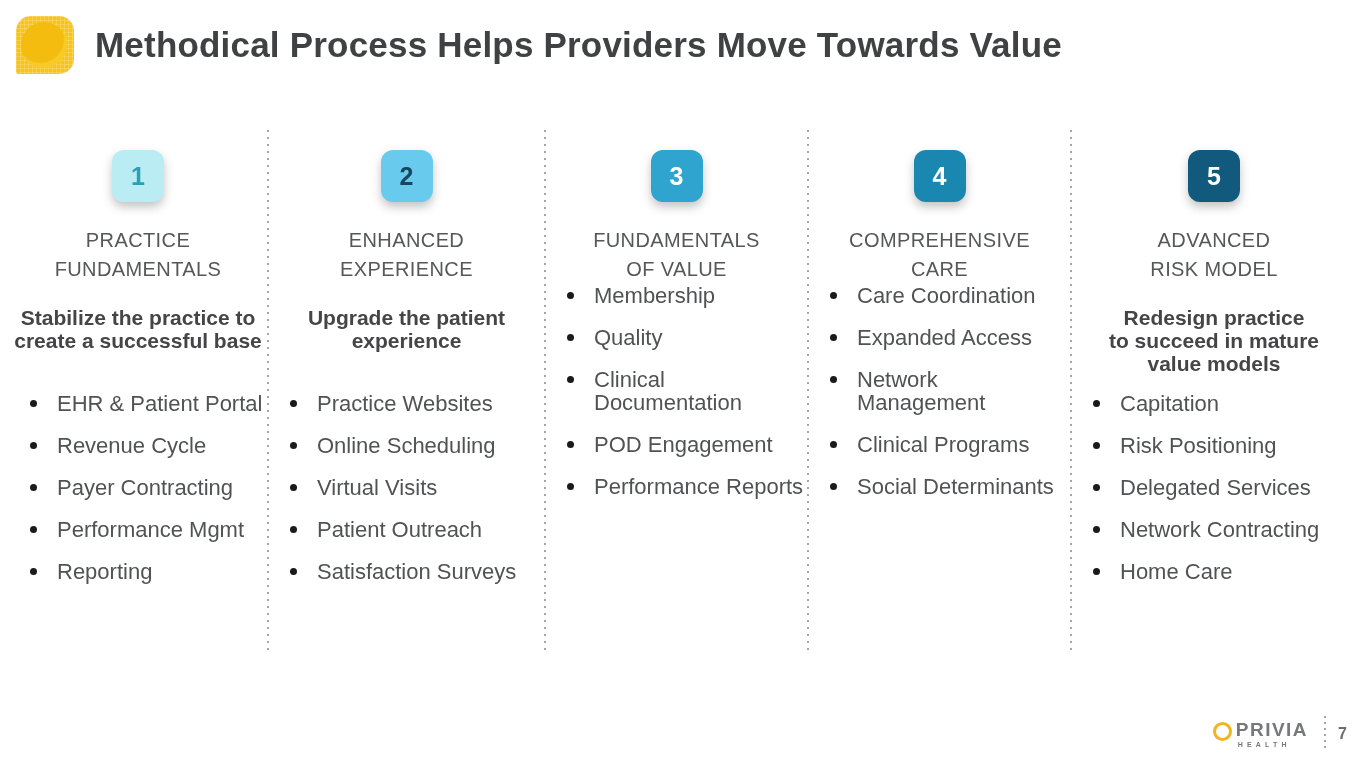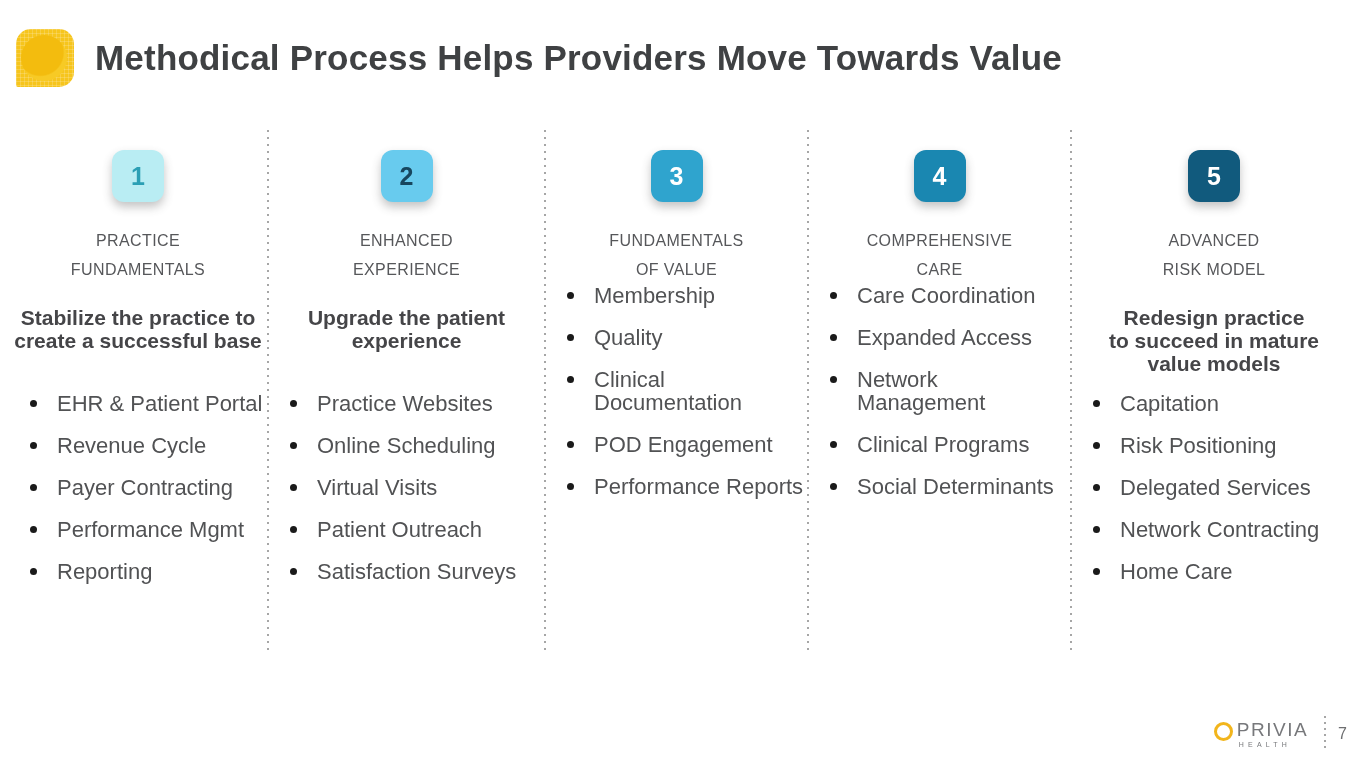--- a/index.html
+++ b/index.html
@@ -1,20 +1,20 @@
 <!DOCTYPE html>
 <html><head>
 <meta charset="utf-8">
 <style>
   html,body{margin:0;padding:0;background:#ffffff;}
   body{font-family:"Liberation Sans","DejaVu Sans",sans-serif;-webkit-font-smoothing:antialiased;}
   .slide{position:relative;width:1365px;height:768px;background:#ffffff;overflow:hidden;}
 
   
-  .header{position:absolute;top:28px;left:16px;right:16px;height:60px;display:flex;align-items:center;}
+  .header{position:absolute;top:15px;left:16px;right:16px;height:60px;display:flex;align-items:center;}
   .privia-sun{width:58px;height:58px;border-radius:15px 15px 15px 2px;
     background:
       repeating-linear-gradient(to right, rgba(255,255,255,.18) 0 1px, transparent 1px 4px),
       repeating-linear-gradient(to bottom, rgba(255,255,255,.18) 0 1px, transparent 1px 4px),
       #f6c51d;
     position:relative;flex:0 0 auto;}
   .privia-sun::after{content:"";position:absolute;left:5px;top:6px;width:46px;height:46px;border-radius:50%;
     background:radial-gradient(circle at 42% 38%, #f3bc0e 0 58%, #f7ca25 62% 78%, #f0b60b 82%);}
   .title{margin-left:21px;font-size:35px;color:#3f4143;letter-spacing:.2px;white-space:nowrap;}
 
@@ -24,31 +24,31 @@
   .column:nth-child(1){width:260px;}
   .column:nth-child(2){width:277px;}
   .column:nth-child(3){width:263px;}
   .column:nth-child(4){width:263px;}
   .column:nth-child(5){width:286px;}
   .column + .column::before{content:"";position:absolute;left:-1px;top:2px;width:2px;height:522px;
     background-image:repeating-linear-gradient(to bottom,#a6a6a6 0 2px,transparent 2px 7px);}
 
   .badge{margin-top:22px;width:52px;height:52px;border-radius:12px;display:flex;align-items:center;justify-content:center;
     font-size:25px;font-weight:bold;box-shadow:0 5px 10px rgba(60,60,60,.30);}
-  .col-title{margin:24px 0 0 0;height:58px;font-size:16px;font-weight:normal;color:#56575a;line-height:29px;
+  .col-title{margin:24px 0 0 0;height:58px;font-size:20px;font-weight:normal;color:#56575a;line-height:29px;
     text-align:center;letter-spacing:.4px;white-space:pre-line;}
   .col-desc{margin:22px 0 0 0;height:86px;font-size:21px;font-weight:bold;color:#454548;line-height:23px;
     text-align:center;white-space:pre-line;}
   .bullets{list-style:none;margin:0;padding:0 0 0 18px;align-self:stretch;}
   .bullets li{display:flex;margin-bottom:19px;font-size:22px;color:#515254;line-height:23px;}
   .dot{flex:0 0 auto;width:7px;height:7px;border-radius:50%;background:#1a1a1a;margin:8px 20px 0 4px;}
   .bullet-text{white-space:pre-line;}
 
   
-  .footer{position:absolute;right:18px;bottom:8px;height:52px;display:flex;align-items:center;}
+  .footer{position:absolute;right:18px;bottom:8px;height:52px;display:flex;align-items:center;font-weight:bold;}
   .privia-ring{width:19px;height:19px;border-radius:50%;border:3px solid #f2b51c;box-sizing:border-box;flex:0 0 auto;margin-top:-6px;}
   .brand-text{margin-left:4px;display:flex;flex-direction:column;}
   .brand-name{font-size:19px;color:#77787b;letter-spacing:1.5px;line-height:19px;}
   .brand-sub{font-size:7px;color:#77787b;letter-spacing:4.2px;margin-top:2px;margin-left:2px;}
   .footer-divider{width:2px;height:36px;margin:0 12px 0 16px;
     background-image:repeating-linear-gradient(to bottom,#a6a6a6 0 2px,transparent 2px 6px);}
   .page-number{font-size:16px;color:#6d6e70;}
 </style>
 </head>
 <body>

